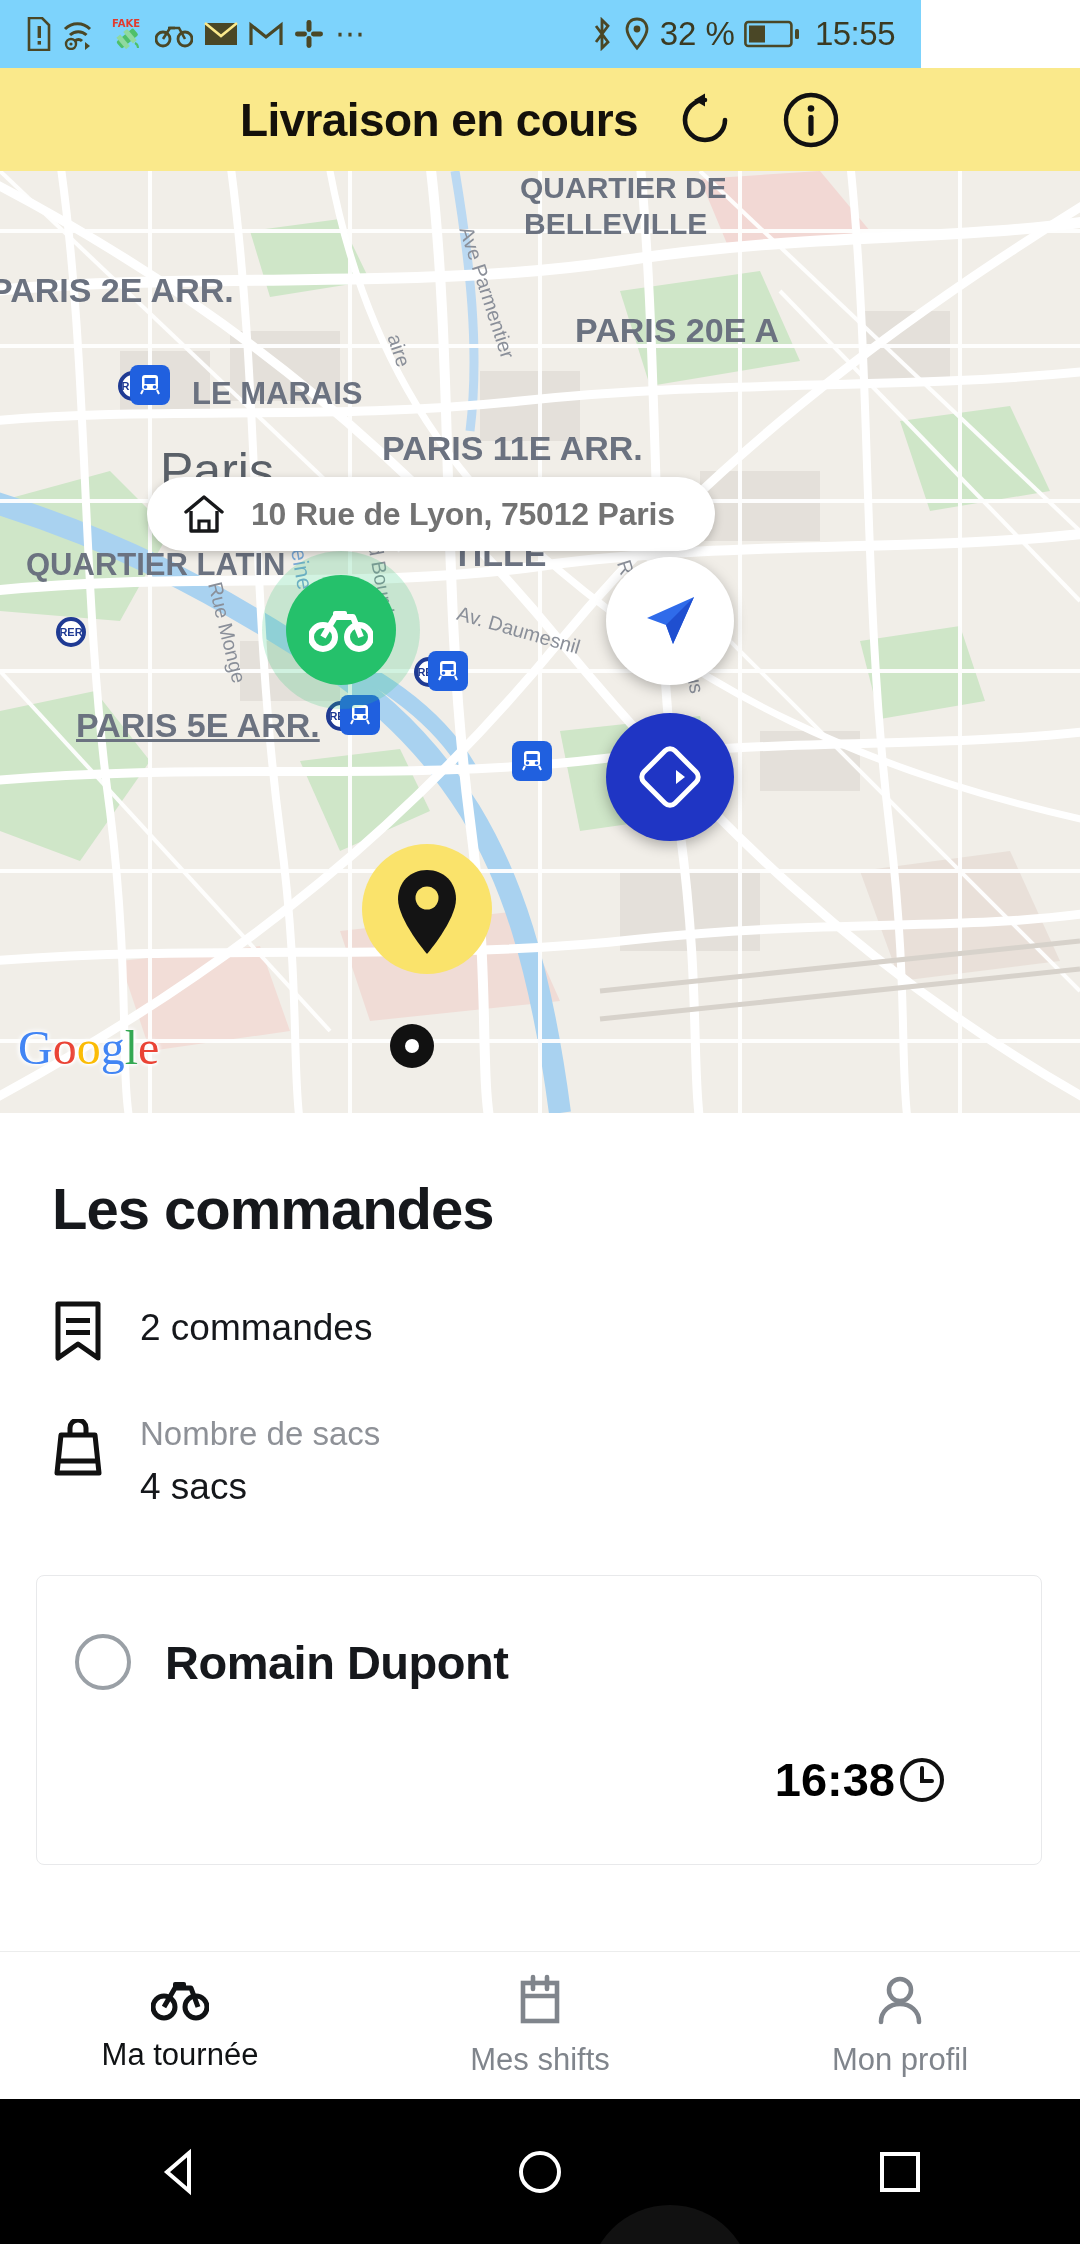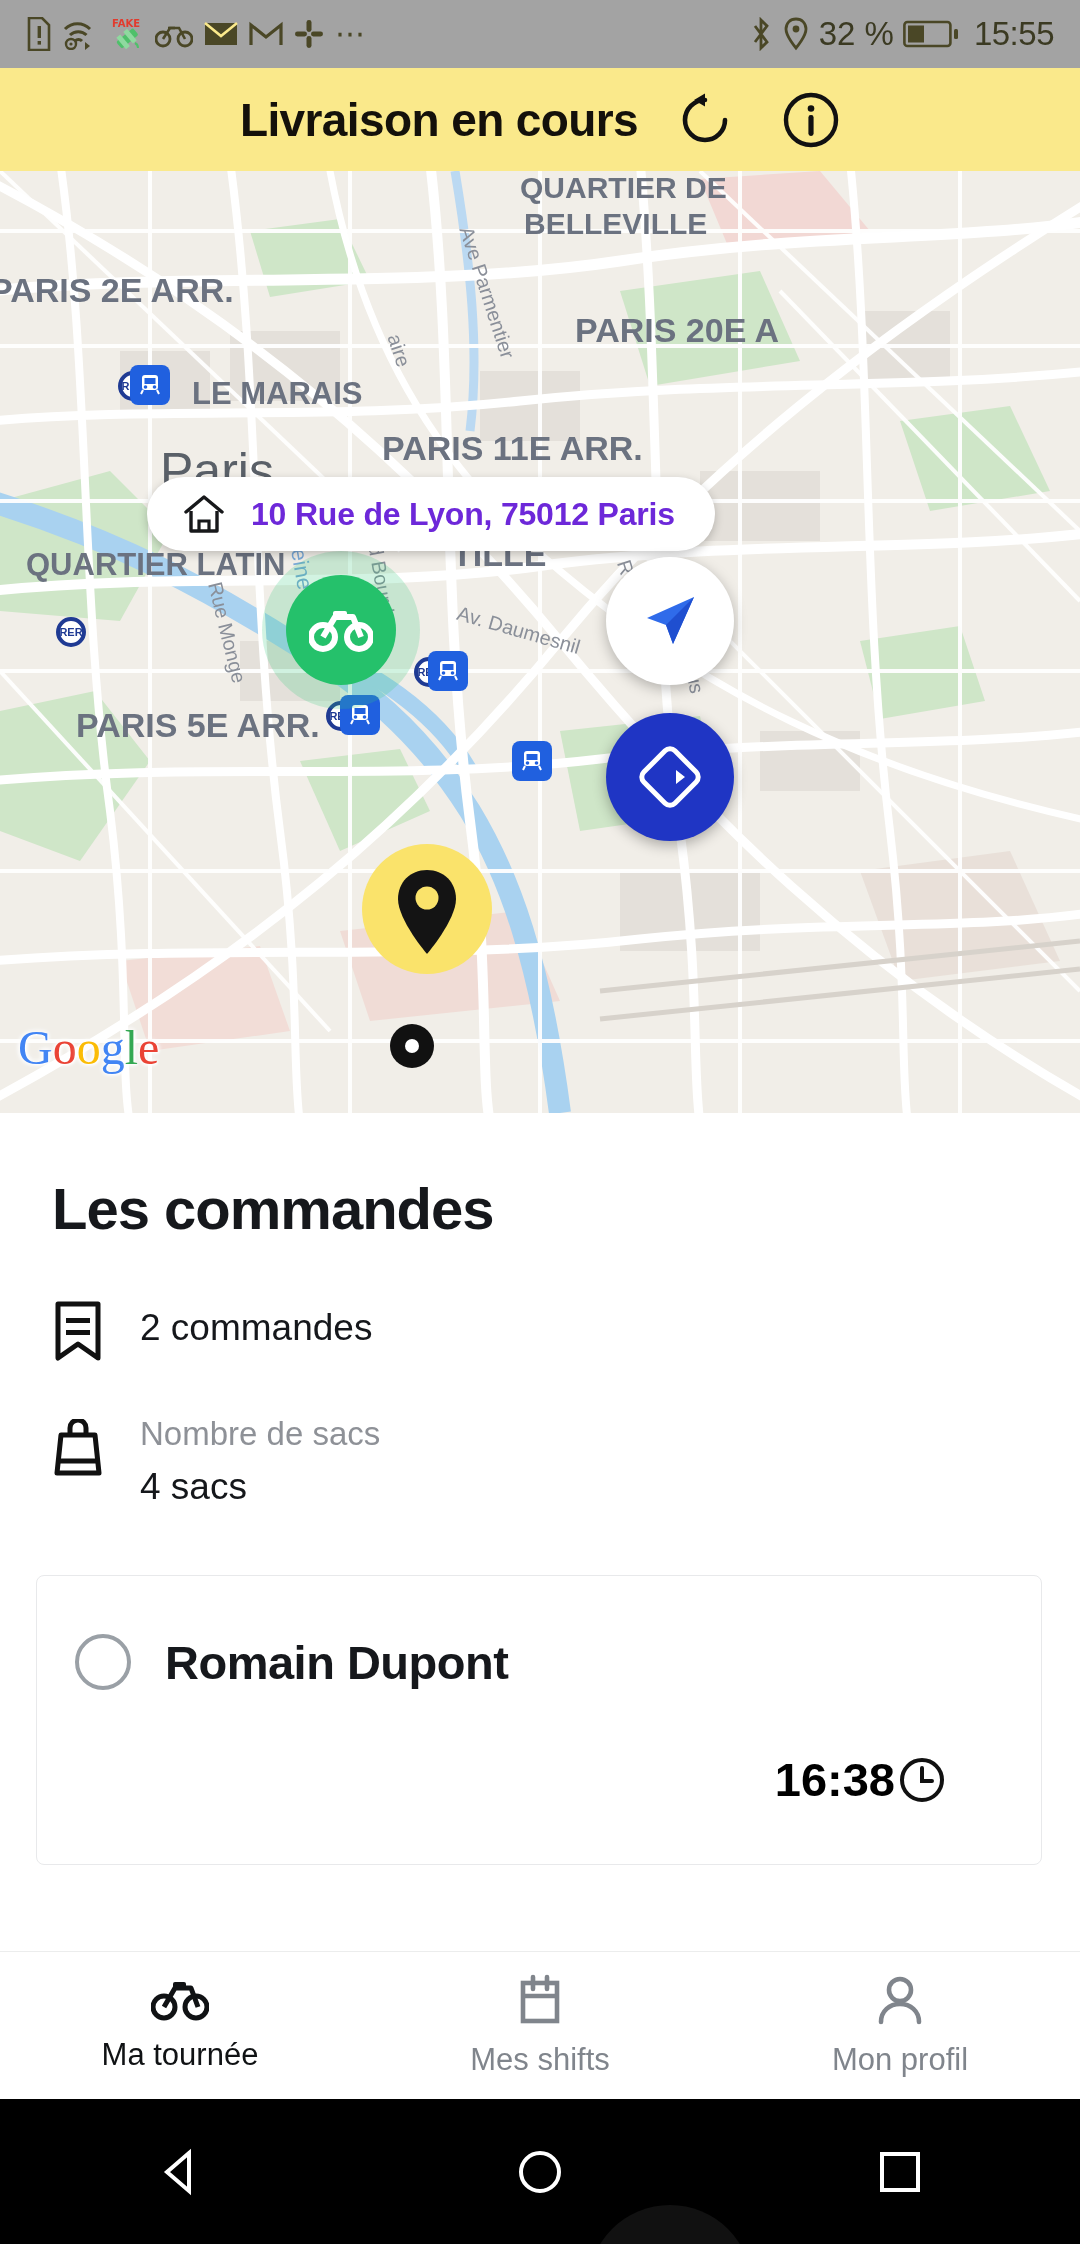--- a/index.html
+++ b/index.html
@@ -6,22 +6,22 @@
   html,body { width:1080px; height:2244px; }
   body {
     font-family:"Liberation Sans", sans-serif;
     background:#ffffff;
     overflow:hidden;
     position:relative;
   }
 
   
   .statusbar{
-    position:absolute; left:0; top:0; width:1080px; height:68px;
-    background:#a3a3a3;
+    position:absolute; left:0; top:0; width:921px; height:68px;
+    background:#7dd3fc;
     display:flex; align-items:center; justify-content:space-between;
     padding:0 26px;
   }
   .sb-left{ display:flex; align-items:center; gap:11px; }
   .sb-right{ display:flex; align-items:center; gap:9px; }
   .sb-ic{ display:block; }
   .sb-time{
     font-size:33px; font-weight:400; color:#3b3a22; letter-spacing:-0.5px;
     margin-left:6px;
   }
@@ -59,21 +59,21 @@
 
   
   .addr-chip{
     position:absolute; left:147px; top:306px; height:74px;
     background:#ffffff; border-radius:40px;
     display:flex; align-items:center; gap:26px;
     padding:0 40px 0 36px;
     box-shadow:0 3px 10px rgba(0,0,0,.22);
     z-index:30;
   }
-  .addr-txt{ font-size:32px; color:#6d28d9; font-weight:600; letter-spacing:-.2px; }
+  .addr-txt{ font-size:32px; color:#737373; font-weight:600; letter-spacing:-.2px; }
 
   
   .halo-green{
     position:absolute; left:262px; top:380px; width:158px; height:158px;
     border-radius:50%; background:rgba(52,199,123,.22); z-index:18;
   }
   .mk-green{
     position:absolute; left:286px; top:404px; width:110px; height:110px;
     border-radius:50%; background:#25C16B;
     display:flex; align-items:center; justify-content:center; z-index:20;
@@ -340,21 +340,21 @@
 
   <div class="maplabel" style="left:520px; top:0px;   font-size:30px;">QUARTIER DE</div>
   <div class="maplabel" style="left:524px; top:36px;  font-size:30px;">BELLEVILLE</div>
   <div class="maplabel" style="left:-10px; top:100px; font-size:34px;">PARIS 2E ARR.</div>
   <div class="maplabel" style="left:575px; top:140px; font-size:34px;">PARIS 20E A</div>
   <div class="maplabel" style="left:192px; top:205px; font-size:31px;">LE MARAIS</div>
   <div class="maplabel" style="left:382px; top:258px; font-size:34px;">PARIS 11E ARR.</div>
   <div class="maplabel" style="left:148px; top:271px; font-size:50px; color:#5a6068; font-weight:400;margin-left:12px;">Paris</div>
   <div class="maplabel" style="left:26px;  top:376px; font-size:31px;">QUARTIER LATIN</div>
   <div class="maplabel" style="left:452px; top:364px; font-size:34px;">TILLE</div>
-  <div class="maplabel" style="left:76px;  top:535px; font-size:34px;">PARIS 5E ARR.</div>
+  <div class="maplabel" style="left:76px;  top:535px; font-size:34px;text-decoration:underline;">PARIS 5E ARR.</div>
 
   <div class="street" style="left:418px; top:110px; transform:rotate(72deg);">Ave Parmentier</div>
   <div class="street" style="left:382px; top:168px; transform:rotate(72deg);">aire</div>
   <div class="water-lbl" style="left:272px; top:378px; transform:rotate(80deg);">Seine</div>
   <div class="street" style="left:338px; top:390px; transform:rotate(80deg);">Bd Bourd</div>
   <div class="street" style="left:175px; top:450px; transform:rotate(76deg);">Rue Monge</div>
   <div class="street" style="left:455px; top:448px; transform:rotate(16deg);">Av. Daumesnil</div>
   <div class="street" style="left:578px; top:440px; transform:rotate(72deg);">Rue de Reuilly</div>
   <div class="street" style="left:672px; top:490px; transform:rotate(80deg);">cpus</div>
 

